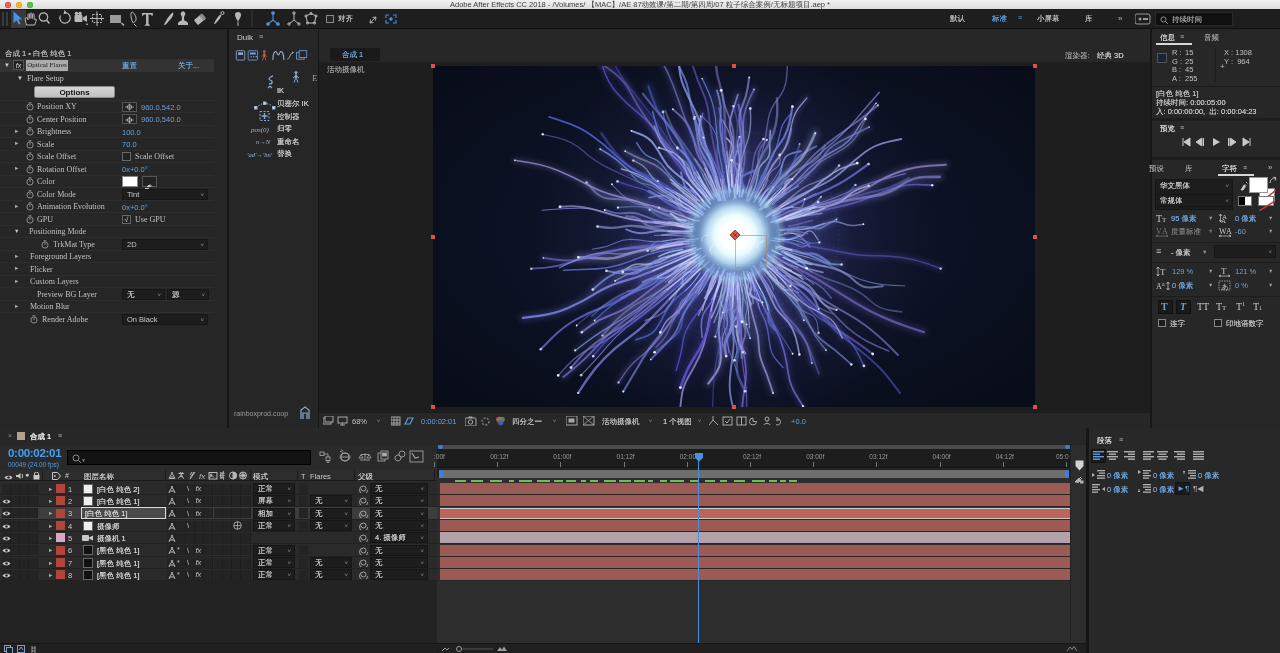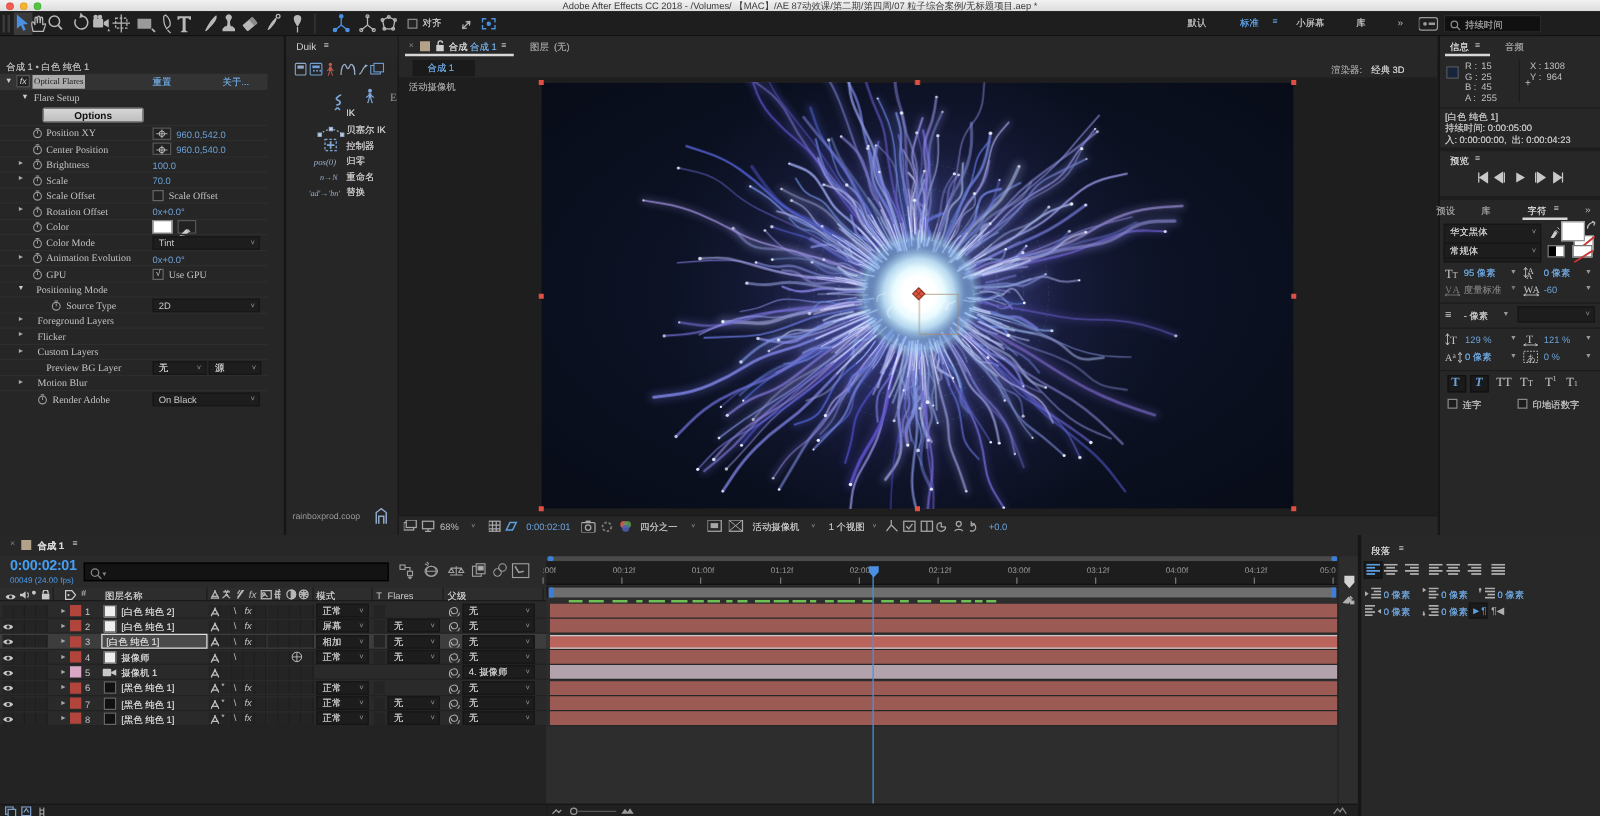--- a/index.html
+++ b/index.html
@@ -261,21 +261,21 @@
     <div class="abs serif" style="left:135px;top:185.5px;font-size:8px;color:#c2c2c2">Use GPU</div>
     <div class="abs" style="left:0;top:195.5px;width:214px;height:12.4px;border-top:1px solid #2d2d2d"></div>
     <div class="abs" style="left:14px;top:199px;font-size:5.5px;color:#ccc">▼</div>
     <div class="abs serif" style="left:29px;top:198px;font-size:8px;color:#c2c2c2">Positioning Mode</div>
     <div class="abs" style="left:0;top:208.0px;width:214px;height:12.4px;border-top:1px solid #2d2d2d"></div>
     <svg class="abs" style="left:41px;top:210.5px" width="8" height="9" viewBox="0 0 8 9">
       <circle cx="4" cy="5" r="3.1" fill="none" stroke="#9a9a9a" stroke-width="0.9"></circle>
       <line x1="4" y1="5" x2="4" y2="2.8" stroke="#9a9a9a" stroke-width="0.8"></line>
       <line x1="2.6" y1="0.8" x2="5.4" y2="0.8" stroke="#9a9a9a" stroke-width="0.9"></line>
     </svg>
-    <div class="abs serif" style="left:53px;top:210.5px;font-size:8px;color:#c2c2c2">Source Type</div>
+    <div class="abs serif" style="left:53px;top:210.5px;font-size:8px;color:#c2c2c2">TrkMat Type</div>
     <div class="dd" style="left:122px;top:209.5px;width:86px;height:11px;line-height:10px"><span class="">2D</span><span class="car">˅</span></div>
     <div class="abs" style="left:0;top:220.5px;width:214px;height:12.4px;border-top:1px solid #2d2d2d"></div>
     <div class="abs" style="left:14px;top:223.5px;font-size:5.5px;color:#aaa">►</div>
     <div class="abs serif" style="left:30px;top:223px;font-size:8px;color:#c2c2c2">Foreground Layers</div>
     <div class="abs" style="left:0;top:233.0px;width:214px;height:12.4px;border-top:1px solid #2d2d2d"></div>
     <div class="abs" style="left:14px;top:236.0px;font-size:5.5px;color:#aaa">►</div>
     <div class="abs serif" style="left:30px;top:235.5px;font-size:8px;color:#c2c2c2">Flicker</div>
     <div class="abs" style="left:0;top:245.5px;width:214px;height:12.4px;border-top:1px solid #2d2d2d"></div>
     <div class="abs" style="left:14px;top:248.5px;font-size:5.5px;color:#aaa">►</div>
     <div class="abs serif" style="left:30px;top:248px;font-size:8px;color:#c2c2c2">Custom Layers</div>
@@ -353,32 +353,20 @@
     <div class="abs cjk" style="left:48px;top:82.5px;font-size:7.5px;color:#c8c8c8">控制器</div>
     <div class="abs cjk" style="left:48px;top:95px;font-size:7.5px;color:#c8c8c8">归零</div>
     <div class="abs cjk" style="left:48px;top:107.5px;font-size:7.5px;color:#c8c8c8">重命名</div>
     <div class="abs cjk" style="left:48px;top:120px;font-size:7.5px;color:#c8c8c8">替换</div>
     <div class="abs" style="left:5px;top:381px;font-size:7px;color:#9a9a9a">rainboxprod.coop</div>
     <svg class="abs" style="left:70px;top:377px" width="12" height="14" viewBox="0 0 12 14">
       <path d="M2 13 L2 4 L6 1 L10 4 L10 13 M4 13 L4 7 L8 7 L8 13" stroke="#8fa8c8" fill="none" stroke-width="1.2"></path>
     </svg>
   </div>
 <div class="panel" style="left:319px;top:29px;width:831px;height:399px;background:#272727">
-    <div class="abs" style="left:0;top:0;width:831px;height:17px;background:#272727">
-      <div class="abs" style="left:8px;top:4px;font-size:7px;color:#888">×</div>
-      <div class="abs" style="left:17px;top:4px;width:8px;height:8px;background:#b3a189"></div>
-      <svg class="abs" style="left:29px;top:3px" width="8" height="10">
-        <rect x="1" y="4" width="6" height="5" fill="#cfcfcf"></rect>
-        <path d="M2.5 4 V2.5 A1.7 1.7 0 0 1 6 2.5" stroke="#cfcfcf" fill="none"></path>
-      </svg>
-      <div class="abs cjk" style="left:40px;top:4px;font-size:7.5px;color:#d8d8d8">合成 <span class="blue">合成 1</span></div>
-      <div class="abs" style="left:82px;top:4px;font-size:7px;color:#bbb">≡</div>
-      <div class="abs" style="left:5px;top:14px;width:87px;height:2px;background:#d8d8d8"></div>
-      <div class="abs cjk" style="left:105px;top:4px;font-size:7.5px;color:#9a9a9a">图层&nbsp;&nbsp;(无)</div>
-    </div>
     <div class="abs" style="left:11px;top:19px;width:50px;height:13px;background:#1a1a1a">
       <span class="cjk blue" style="position:absolute;left:12px;top:2px;font-size:7.5px">合成 1</span>
     </div>
     <div class="abs cjk" style="left:746px;top:22px;font-size:7.5px;color:#9a9a9a">渲染器:</div>
     <div class="abs cjk" style="left:778px;top:22px;font-size:7.5px;color:#c8c8c8">经典 3D</div>
     <div class="abs" style="left:0;top:33px;width:831px;height:350px;background:#1e1e1e"></div>
     <div class="abs cjk" style="left:8px;top:36px;font-size:7.5px;color:#9a9a9a">活动摄像机</div>
     <div class="abs" style="left:114px;top:37px;width:602px;height:341px;overflow:hidden">
       <svg width="602" height="341" viewBox="0 0 602 341" style="position:absolute;left:0;top:0">
 <defs>

